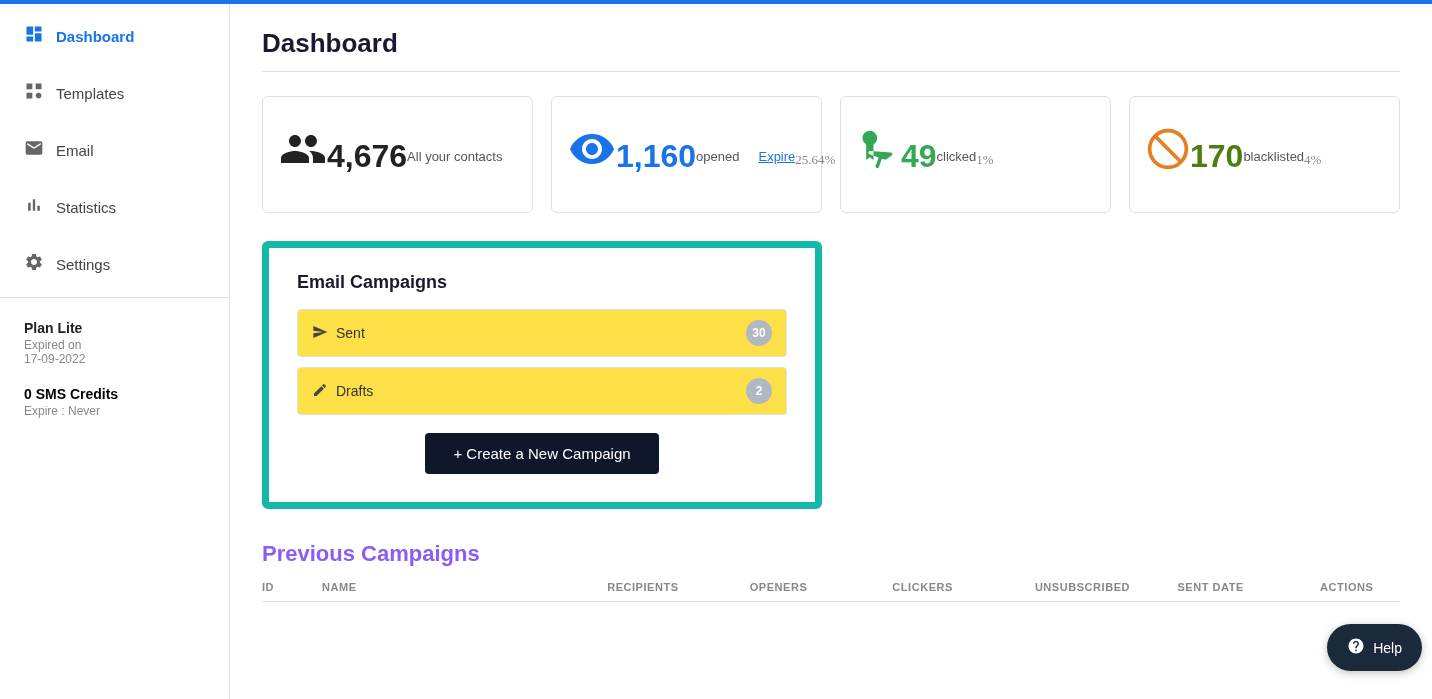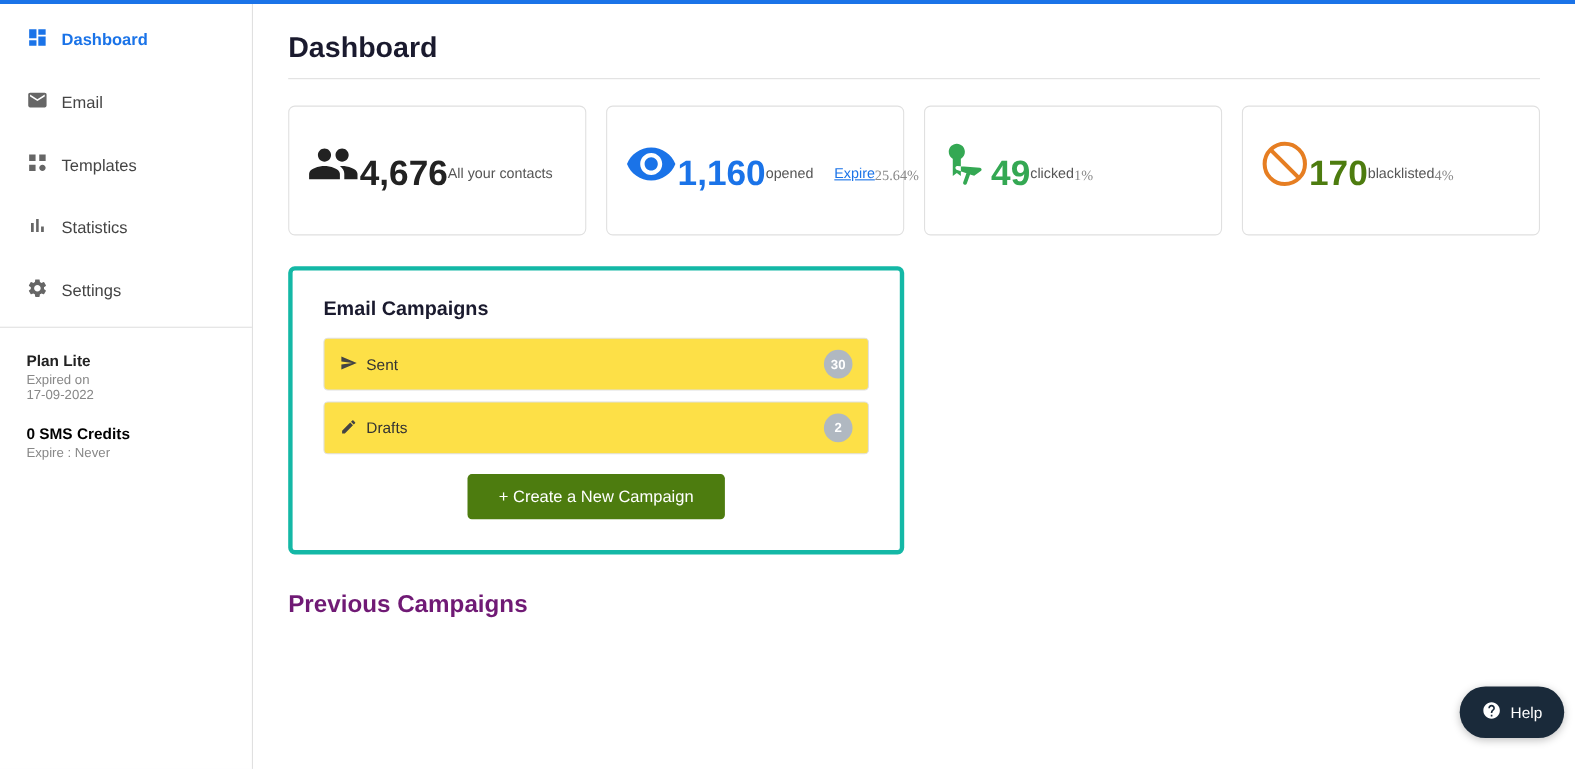--- a/index.html
+++ b/index.html
@@ -83,21 +83,21 @@
     .stat-label { font-size: 13px; color: #555; margin-bottom: 4px; }
     .stat-sub { font-size: 13px; color: #888; margin-top: 2px; font-family: Liberation Serif, serif; }
     .stat-link { color: #1a73e8; text-decoration: underline; cursor: pointer; font-size: 13px; }
     .color-blue { color: #1a73e8; }
     .color-green { color: #34a853; }
     .color-orange { color: #4d7c0f; }
     .color-dark { color: #222; }
 
     
     .campaigns-box {
-      border: 4px solid #14b8a6;
+      border: 7px solid #14b8a6;
       border-radius: 6px;
       background: #fff;
       padding: 24px 28px 28px 28px;
       max-width: 560px;
       margin-bottom: 32px;
     }
     .campaigns-box-title {
       font-size: 18px;
       font-weight: 700;
       color: #1a1a2e;
@@ -129,35 +129,35 @@
       height: 26px;
       display: flex;
       align-items: center;
       justify-content: center;
       font-size: 12px;
       font-weight: 700;
     }
     .create-campaign-btn {
       display: block;
       margin: 18px auto 0 auto;
-      background: #4d7c0f;
+      background: #0f172a;
       color: #fff;
       border: none;
       border-radius: 4px;
       padding: 12px 28px;
       font-size: 15px;
       cursor: pointer;
       font-weight: 500;
     }
 
     
     .section-title {
       font-size: 22px;
       font-weight: 800;
-      color: #701a75;
+      color: #8b5cf6;
       margin-bottom: 14px;
     }
     .table-header-row {
       display: flex;
       gap: 0;
       border-bottom: 1px solid #e0e0e0;
       padding-bottom: 8px;
     }
     .table-col {
       flex: 1;
@@ -221,32 +221,32 @@
         
         <svg width="20" height="20" viewBox="0 0 24 24" fill="#1a73e8">
             <path d="M3 13h8V3H3v10zm0 8h8v-6H3v6zm10 0h8V11h-8v10zm0-18v6h8V3h-8z"></path>
           </svg>
       </span>
       <span>Dashboard</span>
     </div>
     <div class="sidebar-nav-item">
       <span class="nav-icon">
         <svg width="20" height="20" viewBox="0 0 24 24" fill="#666">
-            <path d="M20 4H4c-1.1 0-2 .9-2 2v12c0 1.1.9 2 2 2h16c1.1 0 2-.9 2-2V6c0-1.1-.9-2-2-2zm0 4l-8 5-8-5V6l8 5 8-5v2z"></path>
-          </svg>
-      </span>
-      <span>Email</span>
+            <path d="M3 3h7v7H3V3zm11 0h7v7h-7V3zM3 14h7v7H3v-7zm11 3.5c0-1.93 1.57-3.5 3.5-3.5S21 15.57 21 17.5 19.43 21 17.5 21 14 19.43 14 17.5z"></path>
+          </svg>
+      </span>
+      <span>Templates</span>
     </div>
     <div class="sidebar-nav-item">
       <span class="nav-icon">
         <svg width="20" height="20" viewBox="0 0 24 24" fill="#666">
-            <path d="M3 3h7v7H3V3zm11 0h7v7h-7V3zM3 14h7v7H3v-7zm11 3.5c0-1.93 1.57-3.5 3.5-3.5S21 15.57 21 17.5 19.43 21 17.5 21 14 19.43 14 17.5z"></path>
-          </svg>
-      </span>
-      <span>Templates</span>
+            <path d="M20 4H4c-1.1 0-2 .9-2 2v12c0 1.1.9 2 2 2h16c1.1 0 2-.9 2-2V6c0-1.1-.9-2-2-2zm0 4l-8 5-8-5V6l8 5 8-5v2z"></path>
+          </svg>
+      </span>
+      <span>Email</span>
     </div>
     <div class="sidebar-nav-item">
       <span class="nav-icon">
         <svg width="20" height="20" viewBox="0 0 24 24" fill="#666">
             <path d="M5 9.2h3V19H5V9.2zm5.6-4.2h2.8v14h-2.8V5zM16 13h3v6h-3v-6z"></path>
           </svg>
       </span>
       <span>Statistics</span>
     </div>
     <div class="sidebar-nav-item">
@@ -354,20 +354,30 @@
         <span>Drafts</span>
       </div>
       <span class="campaign-badge">2</span>
     </div>
 
     <button class="create-campaign-btn">+ Create a New Campaign</button>
   </div>
 
   <div>
     <div class="section-title">Previous Campaigns</div>
+    <div class="table-header-row">
+      <div class="table-col col-id">ID</div>
+      <div class="table-col" style="flex:2;">NAME</div>
+      <div class="table-col">RECIPIENTS</div>
+      <div class="table-col">OPENERS</div>
+      <div class="table-col">CLICKERS</div>
+      <div class="table-col">UNSUBSCRIBED</div>
+      <div class="table-col">SENT DATE</div>
+      <div class="table-col col-actions">ACTIONS</div>
+    </div>
   </div>
 </div>
 
 <div class="help-btn">
   <span>
     <svg width="18" height="18" viewBox="0 0 24 24" fill="#fff">
         <path d="M12 2C6.48 2 2 6.48 2 12s4.48 10 10 10 10-4.48 10-10S17.52 2 12 2zm1 17h-2v-2h2v2zm2.07-7.75l-.9.92C13.45 12.9 13 13.5 13 15h-2v-.5c0-1.1.45-2.1 1.17-2.83l1.24-1.26c.37-.36.59-.86.59-1.41 0-1.1-.9-2-2-2s-2 .9-2 2H8c0-2.21 1.79-4 4-4s4 1.79 4 4c0 .88-.36 1.68-.93 2.25z"></path>
       </svg>
   </span>
   <span>Help</span>

